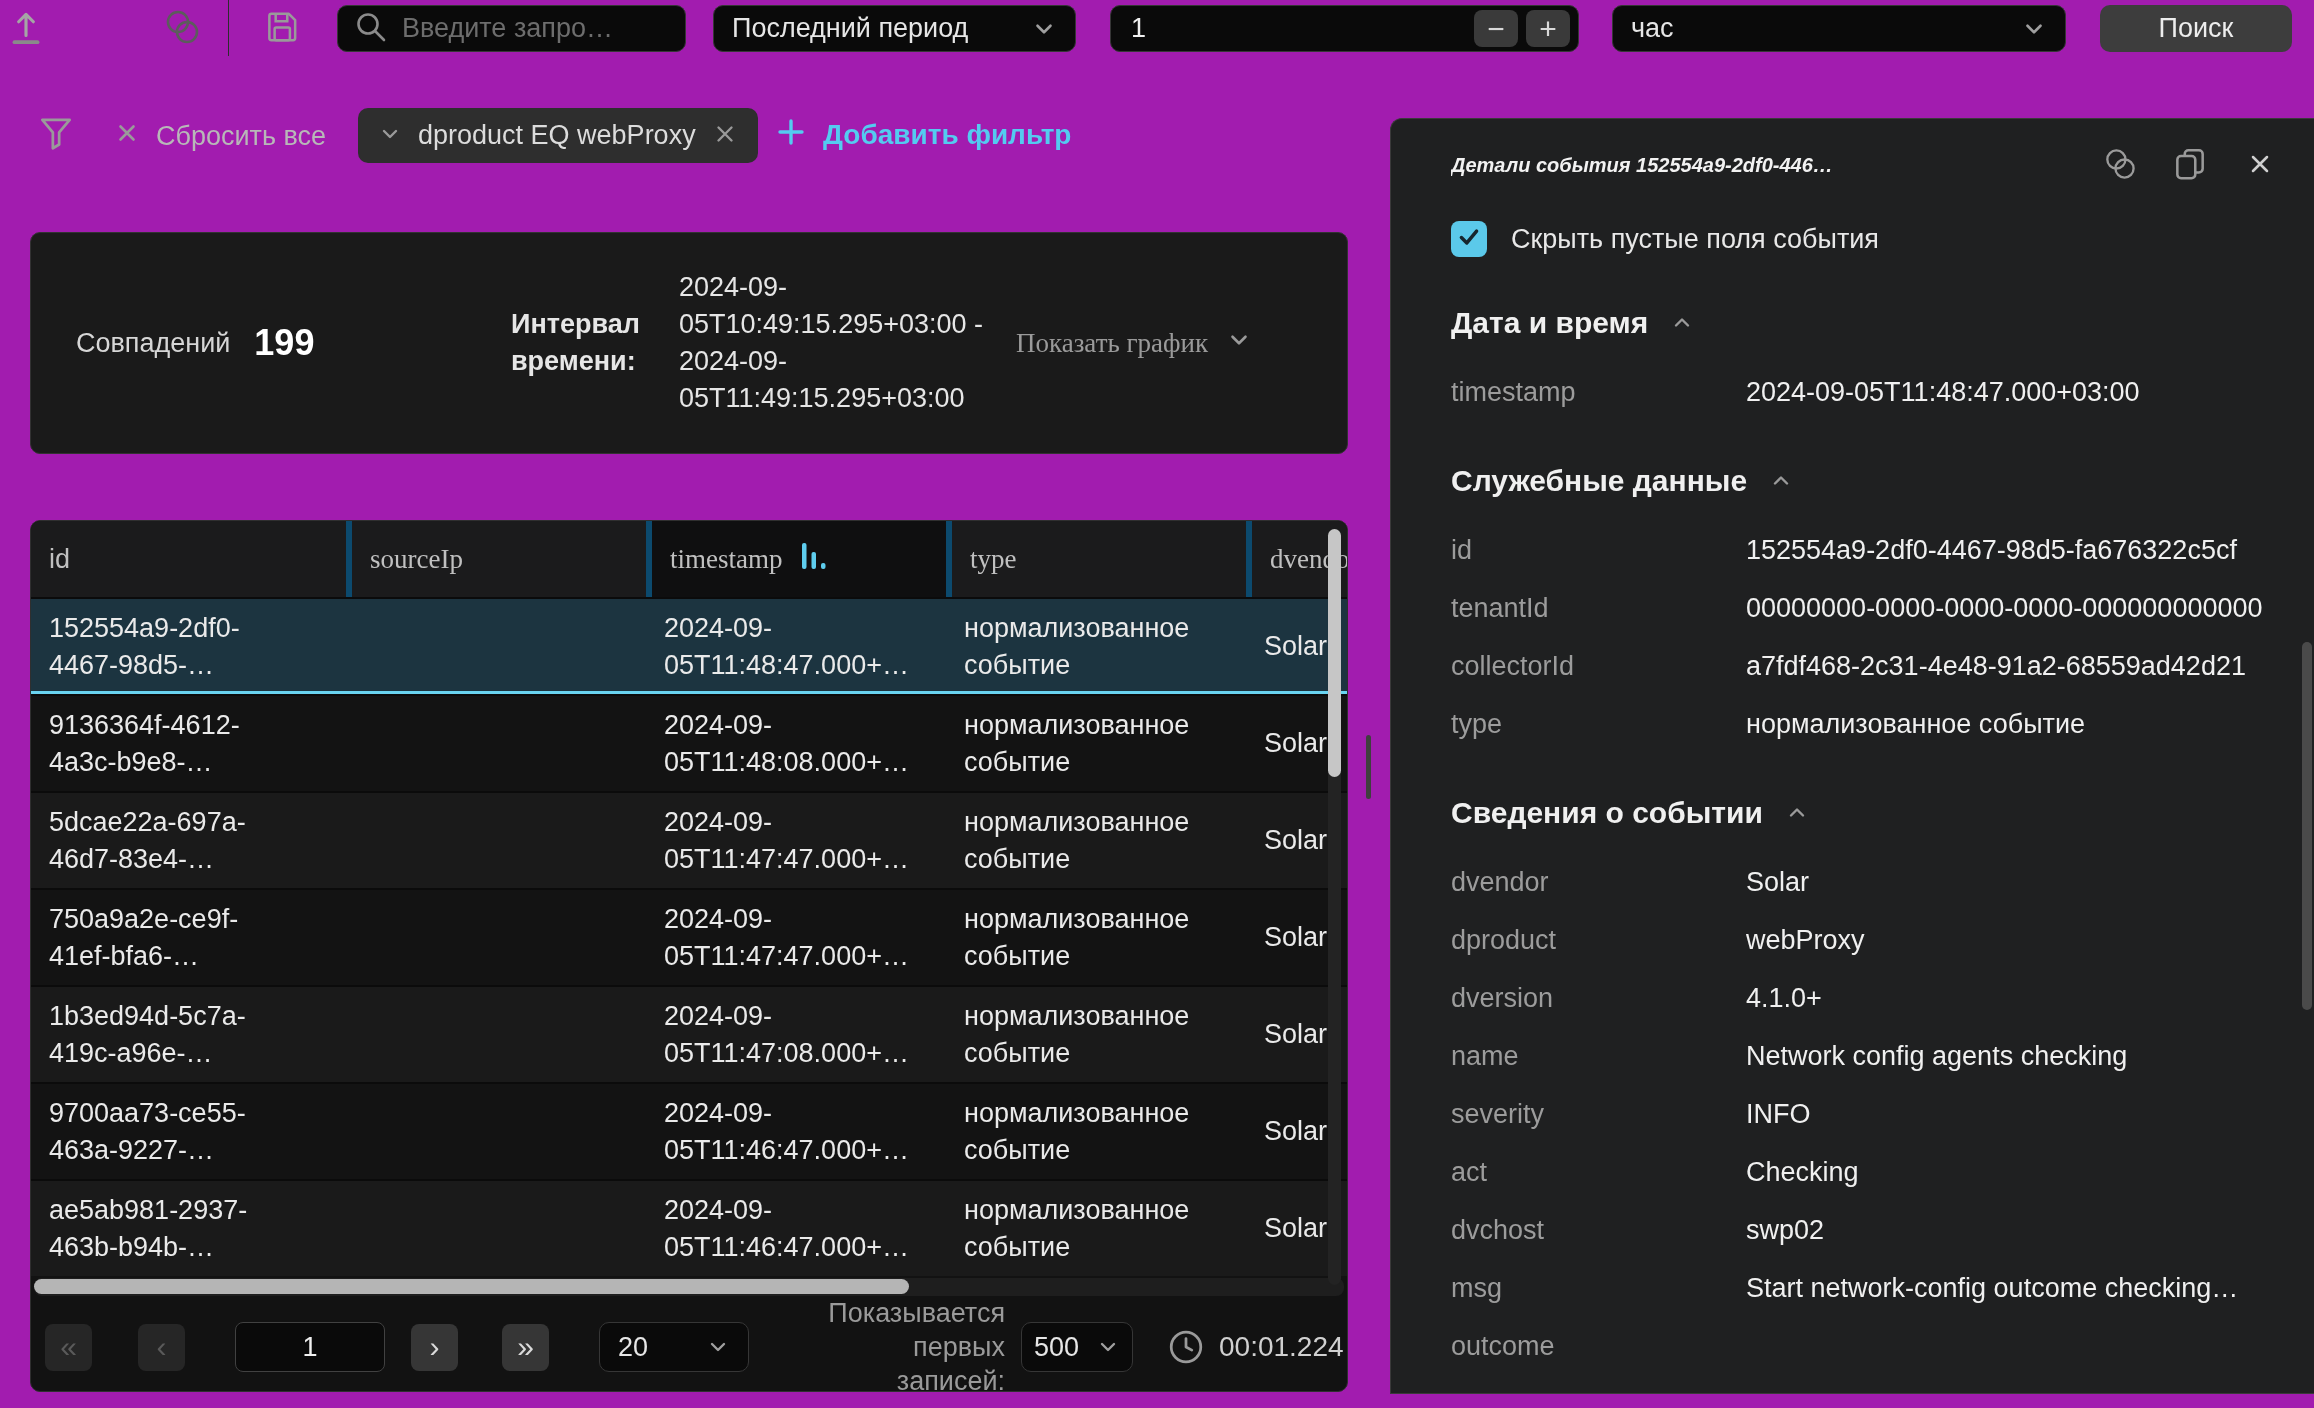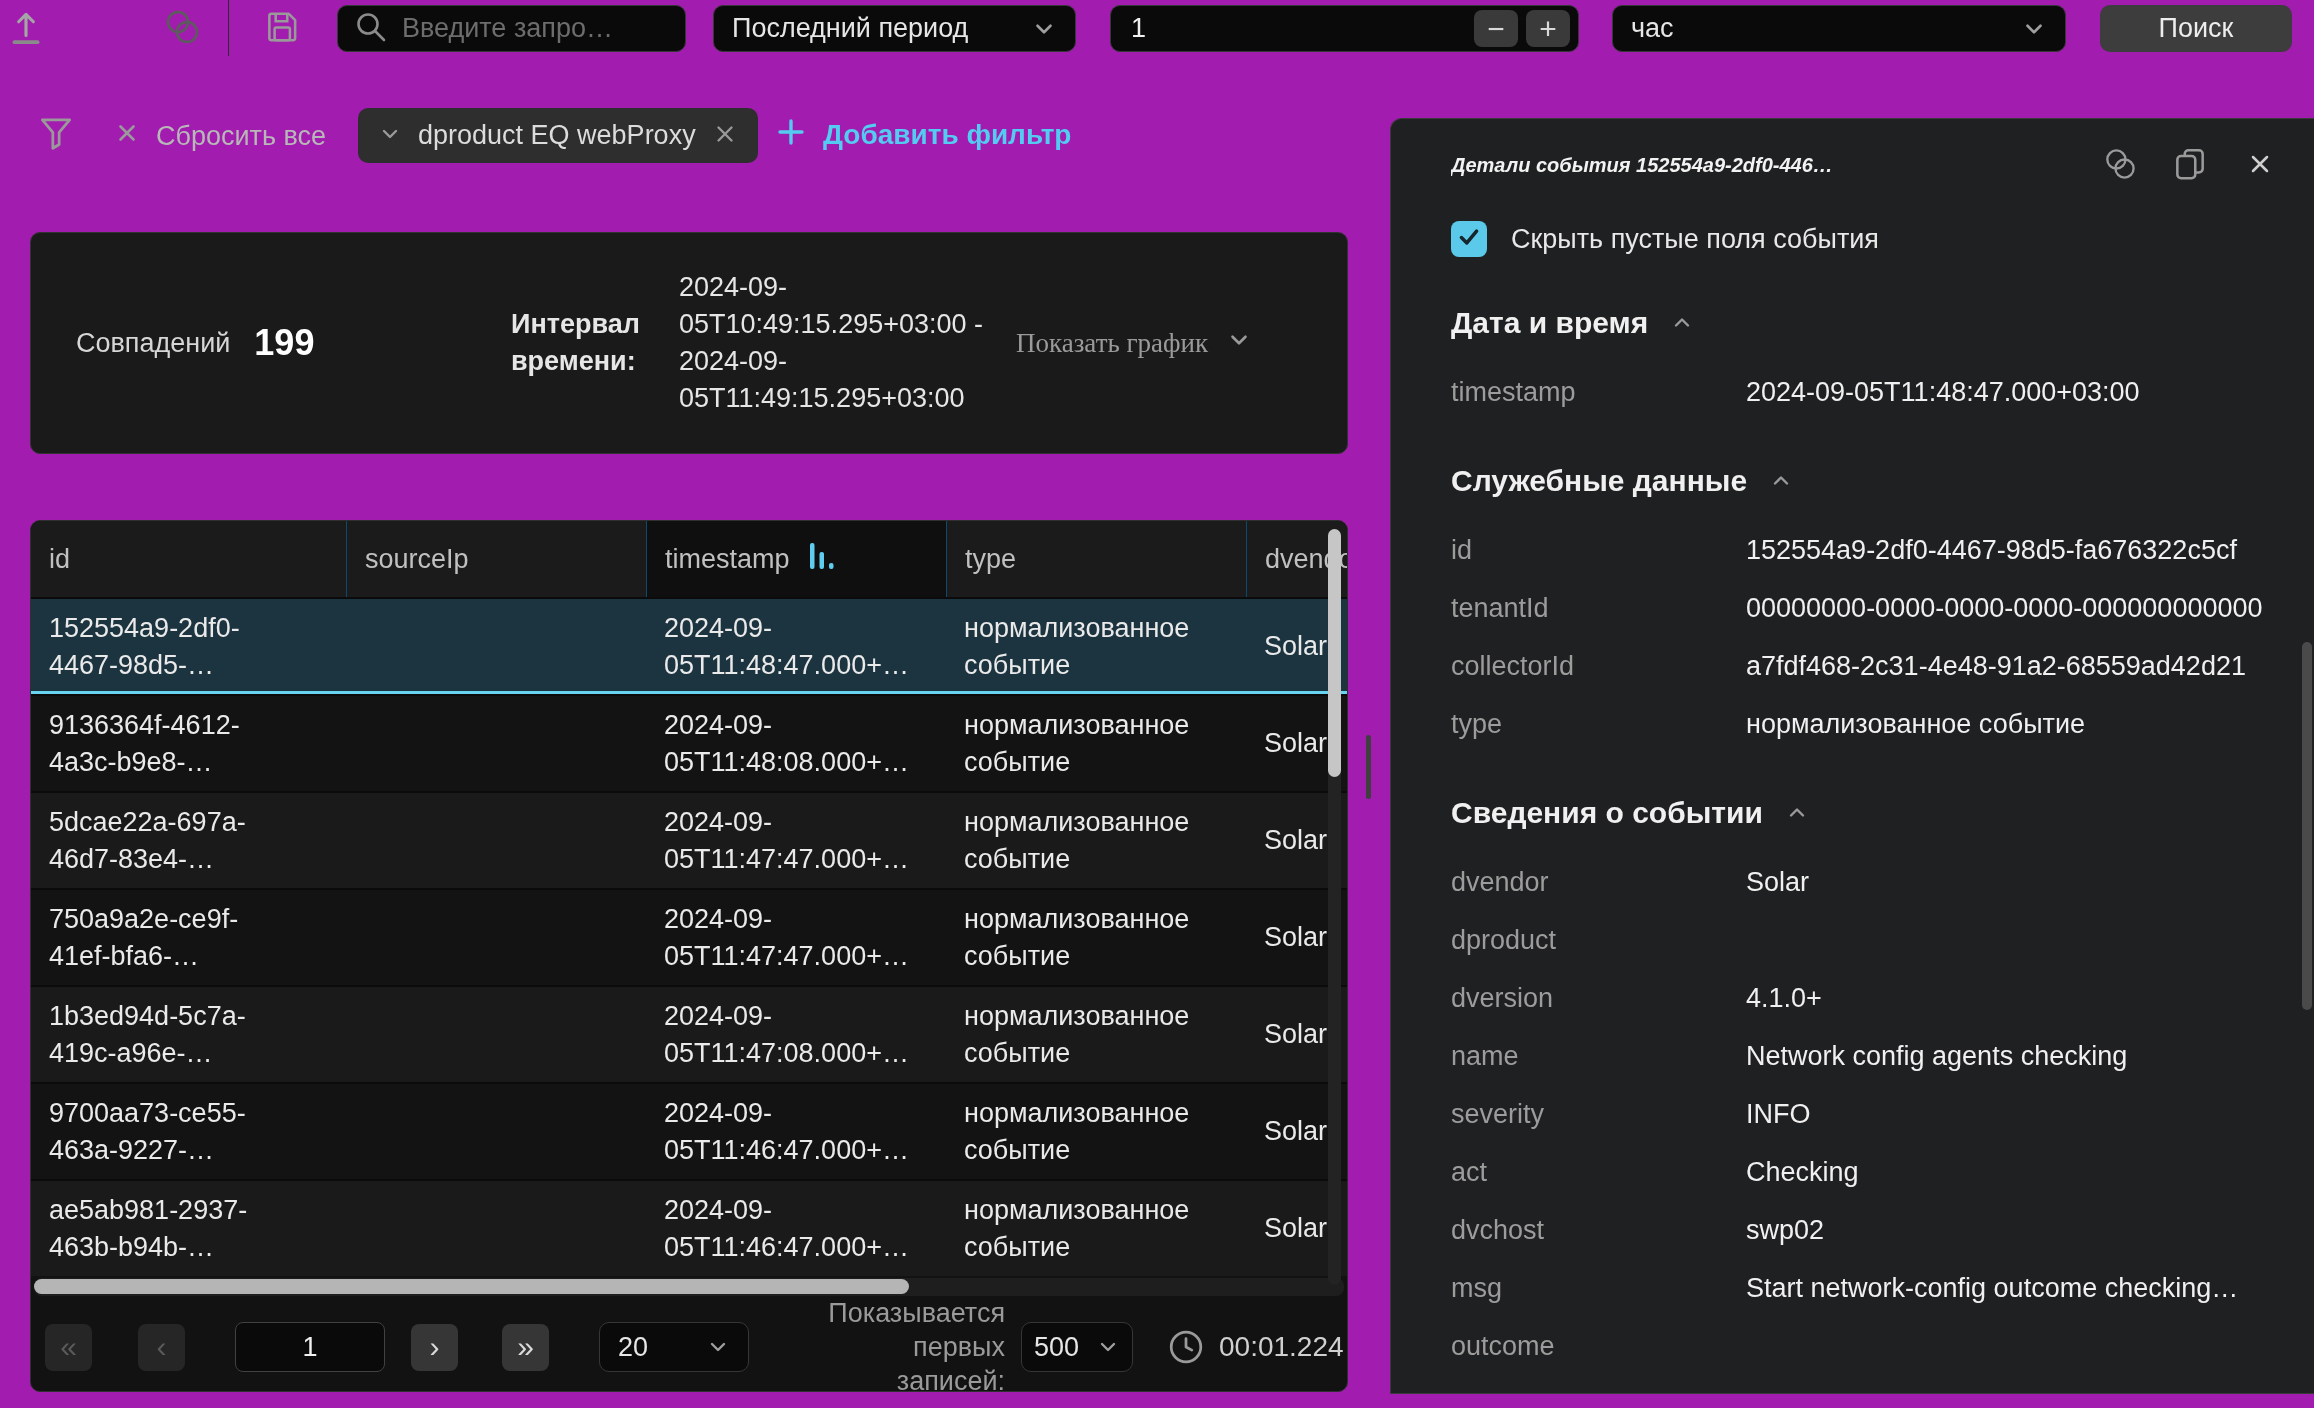--- a/index.html
+++ b/index.html
@@ -60,21 +60,21 @@
   .show-chart { position:absolute; left:985px; top:0; height:100%; display:flex; align-items:center; gap:18px;
                 background:none; border:none; cursor:pointer; color:#9a9a9a; font-size:27px; font-family:Liberation Serif, serif; }
 
   
   .table-card { position:absolute; left:30px; top:520px; width:1318px; height:872px; background:#121212;
                 border:1px solid #2f2f2f; border-radius:10px; display:flex; flex-direction:column; overflow:hidden; }
   .t-header { height:76px; display:grid; grid-template-columns:315px 300px 300px 300px 1fr;
               background:#1b1b1c; flex:none; }
   .t-hcell { display:flex; align-items:center; gap:18px; padding-left:18px; font-size:27px; color:#c0c0c0;
              white-space:nowrap; overflow:hidden; cursor:pointer; }
-  .t-hcell + .t-hcell { border-left:1px solid #0c4a6e; }
+  .t-hcell + .t-hcell { border-left:6px solid #0c4a6e;font-family:Liberation Serif, serif; }
   .t-hcell.sorted { background:#0f0f10; }
   .t-body { flex:none; }
   .t-row { height:97px; display:grid; grid-template-columns:315px 300px 300px 300px 1fr;
            border-top:2px solid #0b0b0b; background:#1a1a1a; cursor:pointer; }
   .t-row:nth-child(even) { background:#131313; }
   .t-row.selected { background:#1c3440; box-shadow:inset 0 -3px 0 #69d4f1; }
   .t-cell { display:flex; align-items:center; padding-left:18px; font-size:27px; line-height:37px;
             color:#eaeaea; white-space:pre-line; overflow:hidden; }
   .v-track { position:absolute; right:6px; top:8px; width:13px; height:756px; background:#232323;
              border-radius:7px; z-index:5; }
@@ -489,20 +489,21 @@
               </svg>
       </button>
     </div>
     <div class="sec-fields">
             <div class="det-field">
     <span class="df-key">dvendor</span>
     <span class="df-val">Solar</span>
   </div>
             <div class="det-field">
     <span class="df-key">dproduct</span>
+    <span class="df-val">webProxy</span>
   </div>
             <div class="det-field">
     <span class="df-key">dversion</span>
     <span class="df-val">4.1.0+</span>
   </div>
             <div class="det-field">
     <span class="df-key">name</span>
     <span class="df-val">Network config agents checking</span>
   </div>
             <div class="det-field">

